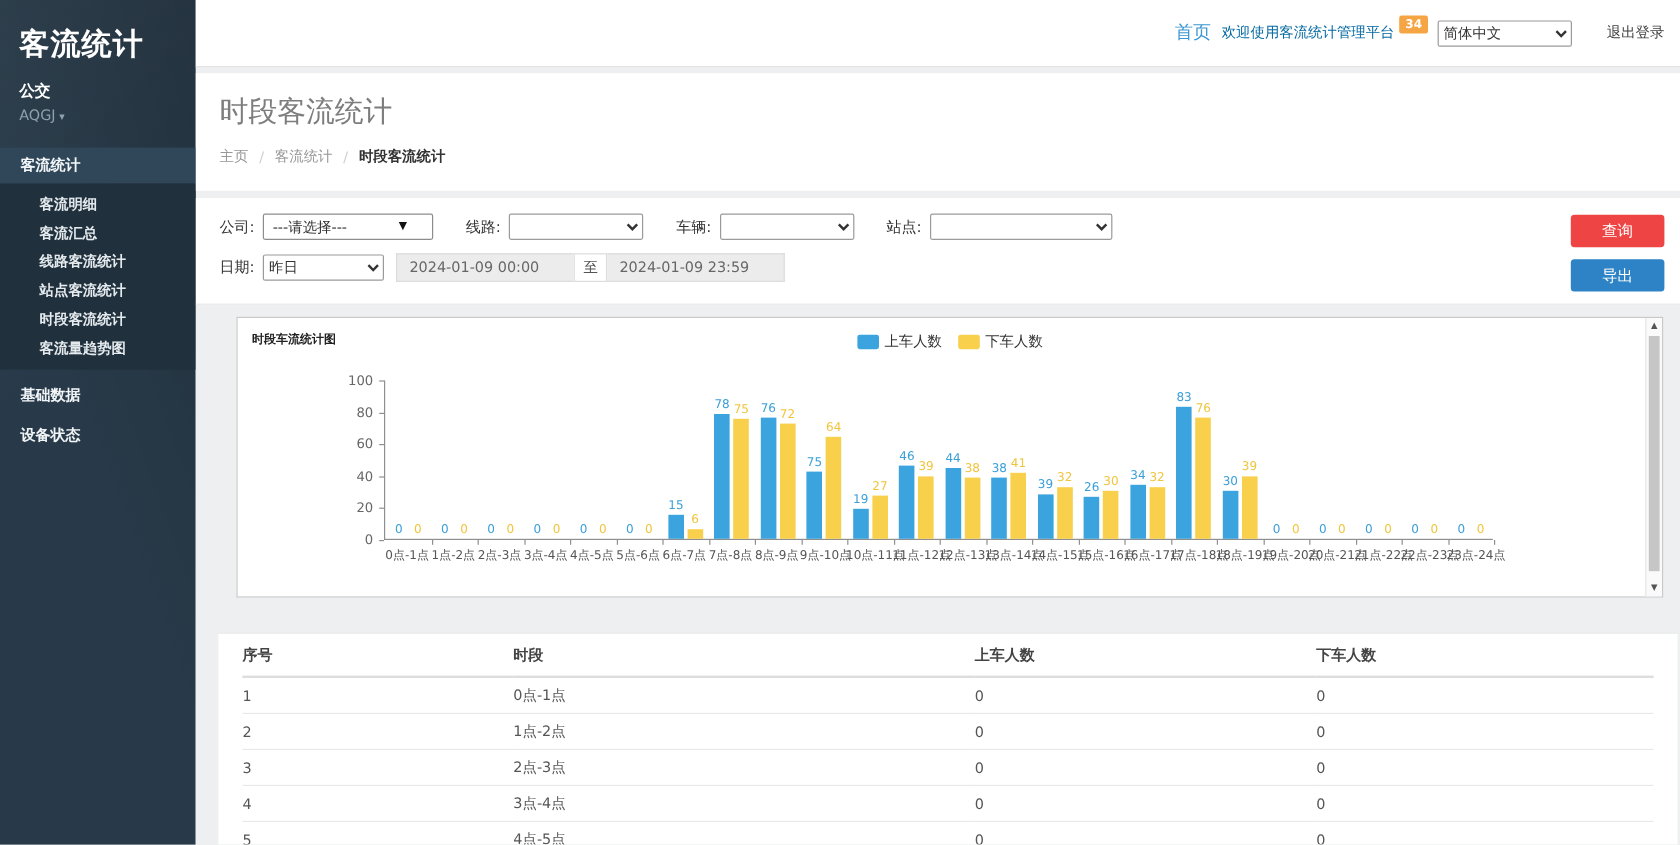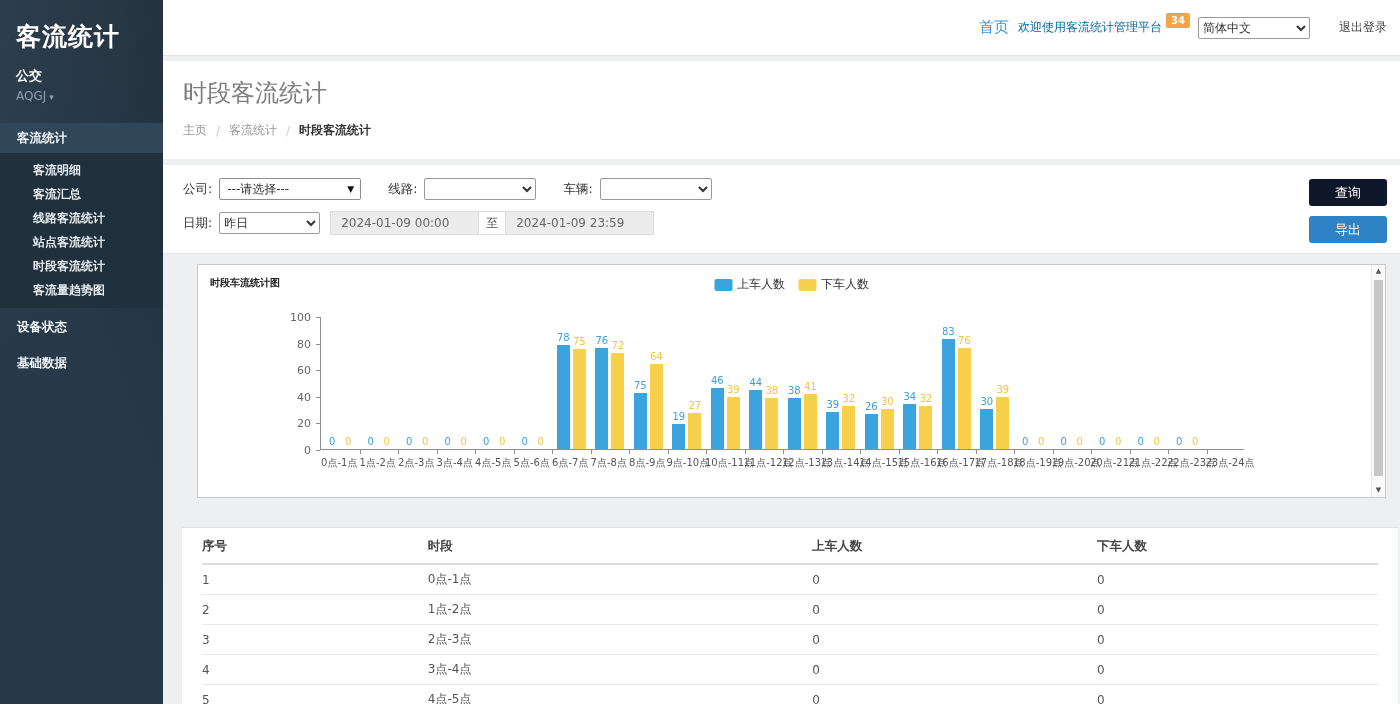--- a/index.html
+++ b/index.html
@@ -88,41 +88,41 @@
   .flabel { font-size:12.5px; color:#333; margin-right:7px; white-space:nowrap; }
   .fselect {
     height:22px; border:1px solid #9a9a9a; border-radius:2px; background:#fff;
     font-size:12px; color:#333; font-family:"DejaVu Sans","Liberation Sans",sans-serif;
   }
   .sel-line { width:112px; } .sel-vehicle { width:112px; } .sel-station { width:152px; }
   .sel-date { width:101px; }
   .custom-select {
     width:142px; height:22px; border:1px solid #8d8d8d; border-radius:2px; background:#fff;
     display:flex; align-items:center; justify-content:space-between;
-    padding:0 6px 0 7px; cursor:pointer;
+    padding:0 21px 0 7px; cursor:pointer;
   }
   .custom-select .cs-text { font-size:12px; color:#333; }
   .custom-select .cs-arrow { font-size:9px; color:#111; }
   .dateinput {
     width:148px; height:24px; background:#ececec; border:1px solid #dcdcdc;
     font-size:12px; color:#666; padding-left:10px;
     font-family:"DejaVu Sans","Liberation Sans",sans-serif;
   }
   .dateinput.start { margin-left:10px; border-right:none; }
   .date-to {
     height:24px; width:28px; background:#fff; border:1px solid #dcdcdc;
     display:flex; align-items:center; justify-content:center; color:#555; font-size:12px;
   }
   .dateinput.end { border-left:none; }
   .btn {
     position:absolute; right:13px; width:78px; height:27px;
     border:none; border-radius:3px; color:#fff; font-size:13px; cursor:pointer;
     font-family:"DejaVu Sans","Liberation Sans",sans-serif;
   }
-  .btn-query { top:14px; background:#0f172a; }
+  .btn-query { top:14px; background:#ef4444; }
   .btn-export { top:51px; background:#2d83c5; }
 
   
   .chartwrap { flex:1; background:#edeff0; overflow:hidden; }
   .chartpanel {
     margin:10px 14px 0 34px; height:234px; background:#fff;
     border:1px solid #c9c9c9; position:relative;
   }
   .chart-title { position:absolute; left:12px; top:11px; font-size:10px; font-weight:bold; color:#222; }
   .legend {
@@ -199,22 +199,22 @@
   <div class="menu">
     <div class="menu-section">客流统计</div>
     <div class="submenu" id="submenu">
         <div class="submenu-item">客流明细</div>
         <div class="submenu-item">客流汇总</div>
         <div class="submenu-item">线路客流统计</div>
         <div class="submenu-item">站点客流统计</div>
         <div class="submenu-item">时段客流统计</div>
         <div class="submenu-item">客流量趋势图</div>
       </div>
+    <div class="menu-item second">基础数据</div>
     <div class="menu-item first">设备状态</div>
-    <div class="menu-item second">基础数据</div>
   </div>
 </div>
 
 <div class="main">
 
   <div class="topbar">
     <span class="topbar-home">首页</span>
     <span class="topbar-welcome">欢迎使用客流统计管理平台</span>
     <span class="topbar-badge">34</span>
     <select class="topbar-lang">
@@ -243,20 +243,24 @@
           <span class="cs-arrow">▼</span>
         </div>
       </div>
       <div class="fgroup">
         <span class="flabel">线路:</span>
         <select class="fselect sel-line"><option></option></select>
       </div>
       <div class="fgroup">
         <span class="flabel">车辆:</span>
         <select class="fselect sel-vehicle"><option></option></select>
+      </div>
+      <div class="fgroup">
+        <span class="flabel">站点:</span>
+        <select class="fselect sel-station"><option></option></select>
       </div>
     </div>
     <div class="frow">
       <div class="fgroup" style="margin-right:0;">
         <span class="flabel">日期:</span>
         <select class="fselect sel-date"><option>昨日</option></select>
         <input class="dateinput start" readonly="" value="2024-01-09 00:00" style="">
         <span class="date-to">至</span>
         <input class="dateinput end" readonly="" value="2024-01-09 23:59" style="">
       </div>
@@ -355,20 +359,31 @@
                 <div class="bar s0" style="height: 0px;"></div>
               </div>
               <div class="bcol">
                 <span class="bval s1">0</span>
                 <div class="bar s1" style="height: 0px;"></div>
               </div>
               <span class="cat-tick"></span>
             </div>
             <div class="cat">
               <div class="bcol">
+                <span class="bval s0">15</span>
+                <div class="bar s0" style="height: 19.95px;"></div>
+              </div>
+              <div class="bcol">
+                <span class="bval s1">6</span>
+                <div class="bar s1" style="height: 7.98px;"></div>
+              </div>
+              <span class="cat-tick"></span>
+            </div>
+            <div class="cat">
+              <div class="bcol">
                 <span class="bval s0">78</span>
                 <div class="bar s0" style="height: 103.74px;"></div>
               </div>
               <div class="bcol">
                 <span class="bval s1">75</span>
                 <div class="bar s1" style="height: 99.75px;"></div>
               </div>
               <span class="cat-tick"></span>
             </div>
             <div class="cat">

